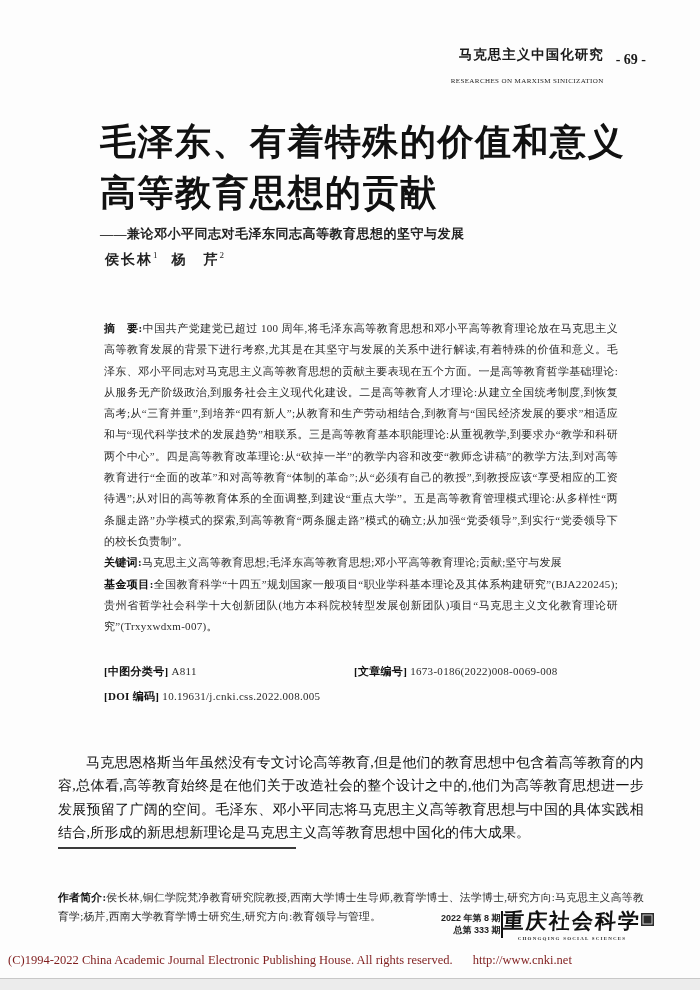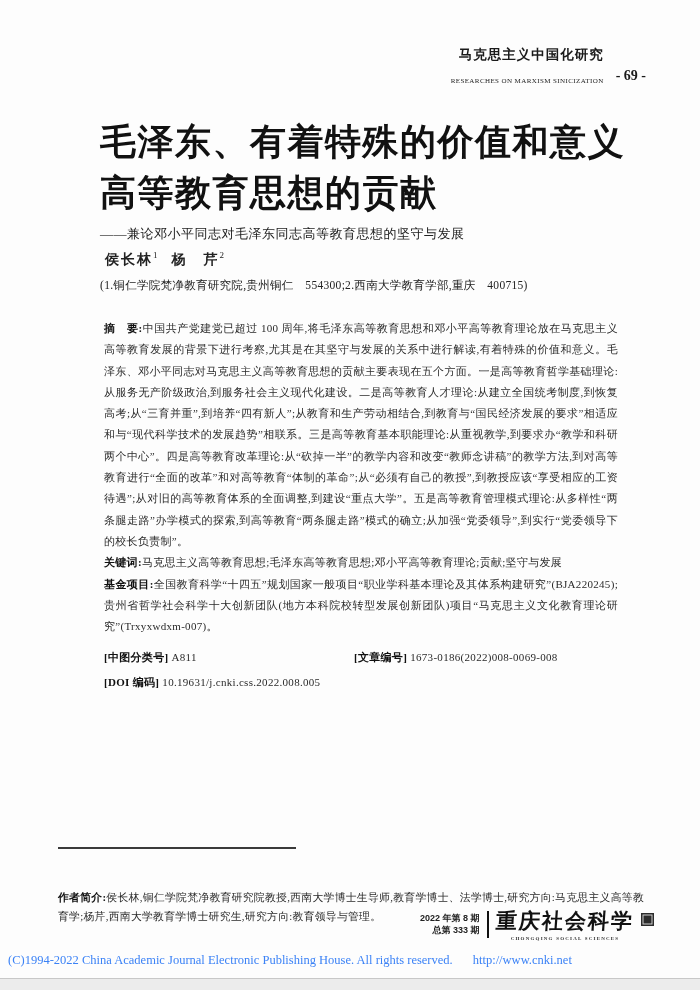--- a/index.html
+++ b/index.html
@@ -15,58 +15,58 @@
   }
 
   
   .header {
     position: absolute; top: 46px; left: 0; right: 54px;
     display: flex; justify-content: flex-end; align-items: flex-end; gap: 12px;
   }
   .header .jtitles { text-align: right; }
   .journal-cn { font-size: 13.5px; font-weight: 700; letter-spacing: 1px; font-family: "Liberation Sans", "DejaVu Sans", sans-serif; }
   .journal-en { font-size: 7px; letter-spacing: 0.4px; color: #222; margin-top: 13px; font-family: "Liberation Serif", serif; }
-  .page-no { font-size: 14px; font-weight: 700; margin-bottom: 1px; font-family: "Liberation Serif", serif; }
+  .page-no { font-size: 14px; font-weight: 700; margin-bottom: 17px; font-family: "Liberation Serif", serif; }
 
   
   .title-block { position: absolute; top: 116px; left: 100px; right: 52px; }
   .title { font-family: "Liberation Sans", "DejaVu Sans", sans-serif; font-weight: 700; font-size: 36px; line-height: 1.42; letter-spacing: 1.5px; color: #111; }
-  .subtitle { margin-top: 7px; font-size: 13px; font-weight: 400; letter-spacing: 0.5px; color: #222; }
+  .subtitle { margin-top: 7px; font-size: 13px; font-weight: 700; letter-spacing: 0.5px; color: #222; }
 
   
   .authors { position: absolute; top: 250px; left: 105px; font-size: 14px; font-weight: 700; letter-spacing: 2px; color: #222; }
   .authors sup { font-size: 9px; font-weight: 400; letter-spacing: 0; }
   .author + .author { margin-left: 14px; }
   .affiliation { position: absolute; top: 278px; left: 100px; font-size: 11.5px; color: #222; letter-spacing: 0.3px; }
 
   
   .meta-col { position: absolute; top: 318px; left: 104px; width: 514px; font-size: 11px; line-height: 21.3px; color: #2a2a2a; text-align: justify; letter-spacing: 0.3px; }
   .meta-col .lbl { font-weight: 700; color: #111; }
-  .codes { margin-top: 9px; display: grid; grid-template-columns: 250px 1fr; row-gap: 3px; line-height: 22px; text-align: left; }
+  .codes { margin-top: 23px; display: grid; grid-template-columns: 250px 1fr; row-gap: 3px; line-height: 22px; text-align: left; }
   .code-item .lbl { font-weight: 700; }
 
   
   .body-para { position: absolute; top: 751px; left: 58px; width: 586px; font-size: 14px; line-height: 23.3px; text-align: justify; text-indent: 2em; color: #111; letter-spacing: 0.2px; }
 
   
   .footnote-rule { position: absolute; top: 847px; left: 58px; width: 238px; border-top: 2px solid #3a3a3a; }
   .bio { position: absolute; top: 854px; left: 58px; width: 586px; font-size: 10.8px; line-height: 18.5px; text-align: justify; color: #2a2a2a; letter-spacing: 0.3px; margin-top: 34px; }
   .bio .lbl { font-weight: 700; color: #111; }
 
   
-  .banner { position: absolute; top: 907px; right: 46px; display: flex; align-items: center; gap: 7px; }
+  .banner { position: absolute; top: 907px; right: 46px; display: flex; align-items: center; }
   .issue { text-align: right; font-size: 9px; font-weight: 700; line-height: 12px; color: #222; font-family: "Liberation Sans", sans-serif; }
   .banner-divider { width: 2.5px; height: 27px; background: #111; }
   .jname { display: flex; flex-direction: column; align-items: center; }
   .jname-cn { font-size: 21px; font-weight: 700; letter-spacing: 2px; font-family: "Liberation Serif", serif; transform: skewX(-4deg); color: #111; }
   .jname-en { font-size: 5px; letter-spacing: 1.2px; color: #333; margin-top: 1px; font-weight: 700; }
   .seal { width: 13px; height: 13px; background: #2b2b2b; margin-bottom: 10px; box-shadow: inset 0 0 0 1.5px #2b2b2b, inset 0 0 0 2.5px #cfcfcf; }
 
   
-  .footer { position: absolute; top: 953px; left: 8px; right: 8px; font-size: 12.5px; color: #3b82f6; font-family: "Liberation Serif", serif; }
+  .footer { position: absolute; top: 953px; left: 8px; right: 8px; font-size: 12.5px; color: #7f1d1d; font-family: "Liberation Serif", serif; }
   .footer .url { margin-left: 20px; }
   .bottom-strip { position: absolute; bottom: 0; left: 0; right: 0; height: 12px; background: #ececec; border-top: 1px solid #c8c8c8; }
 </style>
 </head>
 <body>
 
 <div class="page">
 
   <div class="header">
     <div class="jtitles">
@@ -80,33 +80,33 @@
     <div class="title">
       <div>毛泽东、有着特殊的价值和意义</div>
       <div>高等教育思想的贡献</div>
     </div>
     <div class="subtitle">——兼论邓小平同志对毛泽东同志高等教育思想的坚守与发展</div>
   </div>
 
   <div class="authors">
     <span class="author"><span>侯长林</span><sup>1</sup></span><span class="author"><span>杨　芹</span><sup>2</sup></span>
   </div>
-  <div class="affiliation">(1.铜仁学院梵净教育研究院,贵州铜仁　554300;2.西南大学教育学部,重庆　400715)</div>
 
   <div class="meta-col">
     <p><span class="lbl">摘　要:</span><span>中国共产党建党已超过 100 周年,将毛泽东高等教育思想和邓小平高等教育理论放在马克思主义高等教育发展的背景下进行考察,尤其是在其坚守与发展的关系中进行解读,有着特殊的价值和意义。毛泽东、邓小平同志对马克思主义高等教育思想的贡献主要表现在五个方面。一是高等教育哲学基础理论:从服务无产阶级政治,到服务社会主义现代化建设。二是高等教育人才理论:从建立全国统考制度,到恢复高考;从“三育并重”,到培养“四有新人”;从教育和生产劳动相结合,到教育与“国民经济发展的要求”相适应和与“现代科学技术的发展趋势”相联系。三是高等教育基本职能理论:从重视教学,到要求办“教学和科研两个中心”。四是高等教育改革理论:从“砍掉一半”的教学内容和改变“教师念讲稿”的教学方法,到对高等教育进行“全面的改革”和对高等教育“体制的革命”;从“必须有自己的教授”,到教授应该“享受相应的工资待遇”;从对旧的高等教育体系的全面调整,到建设“重点大学”。五是高等教育管理模式理论:从多样性“两条腿走路”办学模式的探索,到高等教育“两条腿走路”模式的确立;从加强“党委领导”,到实行“党委领导下的校长负责制”。</span></p>
     <p><span class="lbl">关键词:</span><span>马克思主义高等教育思想;毛泽东高等教育思想;邓小平高等教育理论;贡献;坚守与发展</span></p>
     <p><span class="lbl">基金项目:</span><span>全国教育科学“十四五”规划国家一般项目“职业学科基本理论及其体系构建研究”(BJA220245);贵州省哲学社会科学十大创新团队(地方本科院校转型发展创新团队)项目“马克思主义文化教育理论研究”(Trxyxwdxm-007)。</span></p>
     <div class="codes">
       <div class="code-item"><span class="lbl">[中图分类号]</span> <span>A811</span></div>
       <div class="code-item"><span class="lbl">[文章编号]</span> <span>1673-0186(2022)008-0069-008</span></div>
       <div class="code-item"><span class="lbl">[DOI 编码]</span> <span>10.19631/j.cnki.css.2022.008.005</span></div>
     </div>
   </div>
 
+  <p class="body-para">马克思恩格斯当年虽然没有专文讨论高等教育,但是他们的教育思想中包含着高等教育的内容,总体看,高等教育始终是在他们关于改造社会的整个设计之中的,他们为高等教育思想进一步发展预留了广阔的空间。毛泽东、邓小平同志将马克思主义高等教育思想与中国的具体实践相结合,所形成的新思想新理论是马克思主义高等教育思想中国化的伟大成果。</p>
 
   <div class="footnote-rule"></div>
   <p class="bio"><span class="lbl">作者简介:</span><span>侯长林,铜仁学院梵净教育研究院教授,西南大学博士生导师,教育学博士、法学博士,研究方向:马克思主义高等教育学;杨芹,西南大学教育学博士研究生,研究方向:教育领导与管理。</span></p>
 
   <div class="banner">
     <div class="issue">
       <div>2022 年第 8 期</div>
       <div>总第 333 期</div>
     </div>
     <div class="banner-divider"></div>

